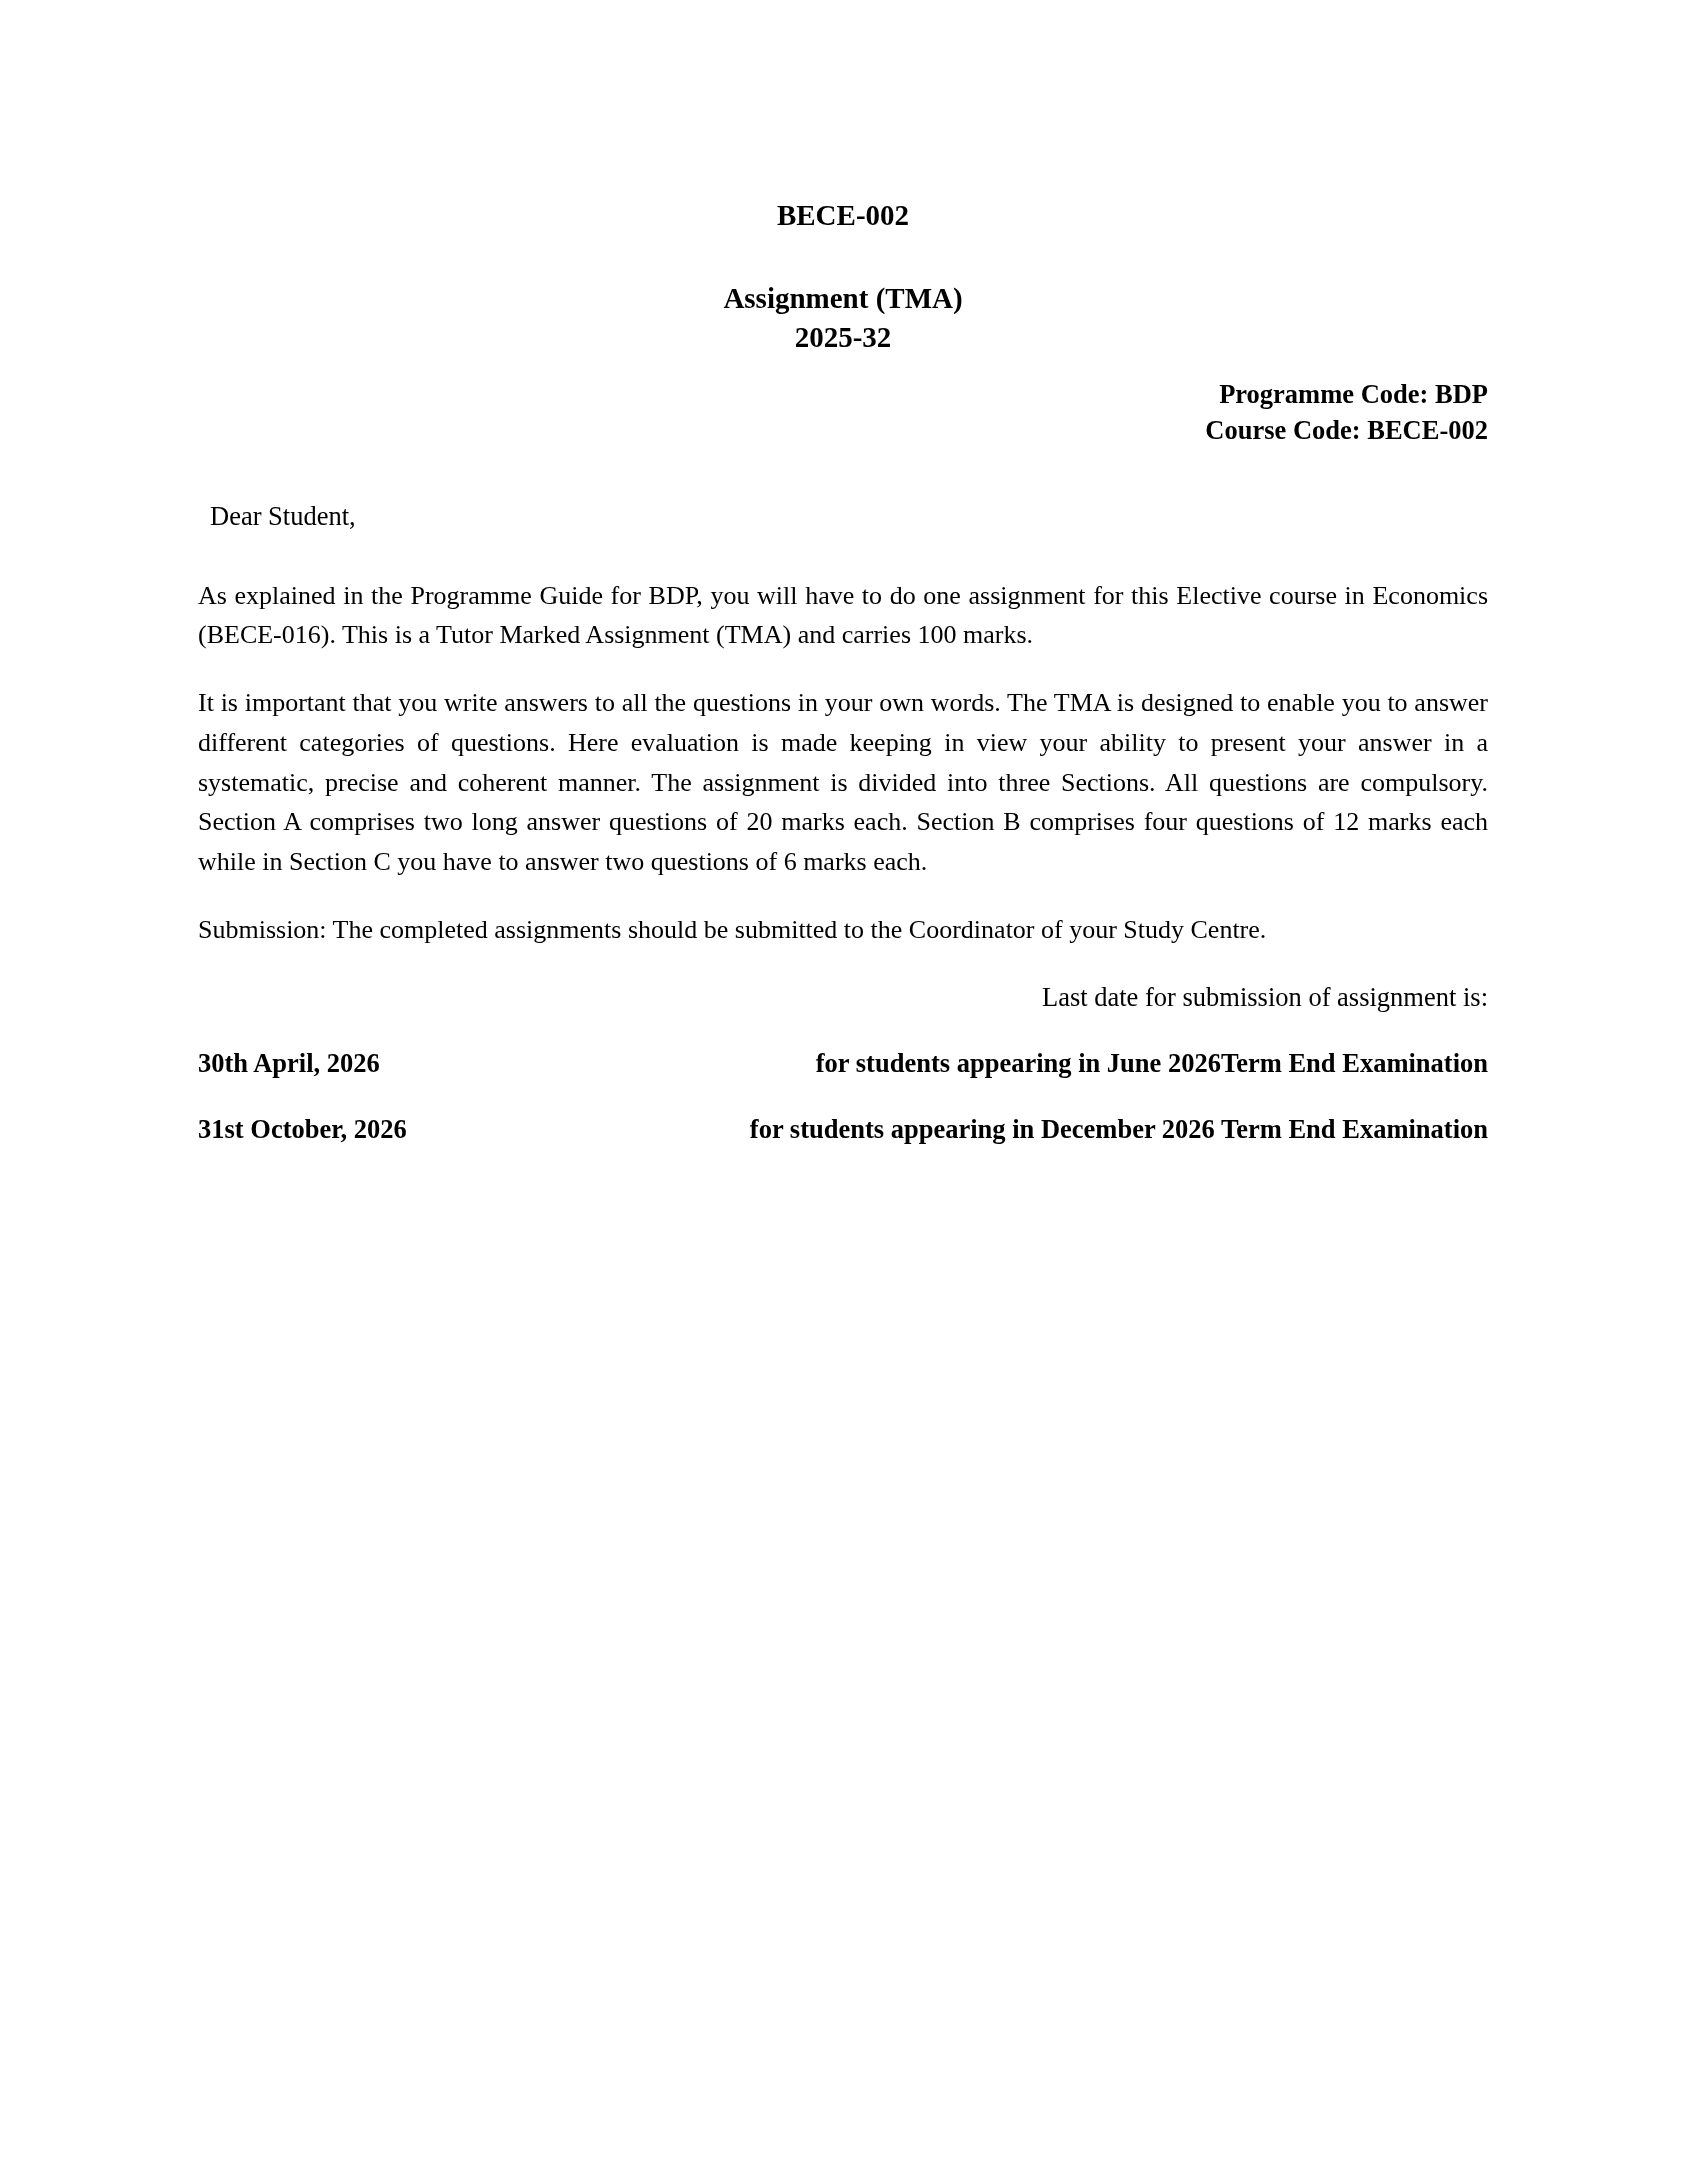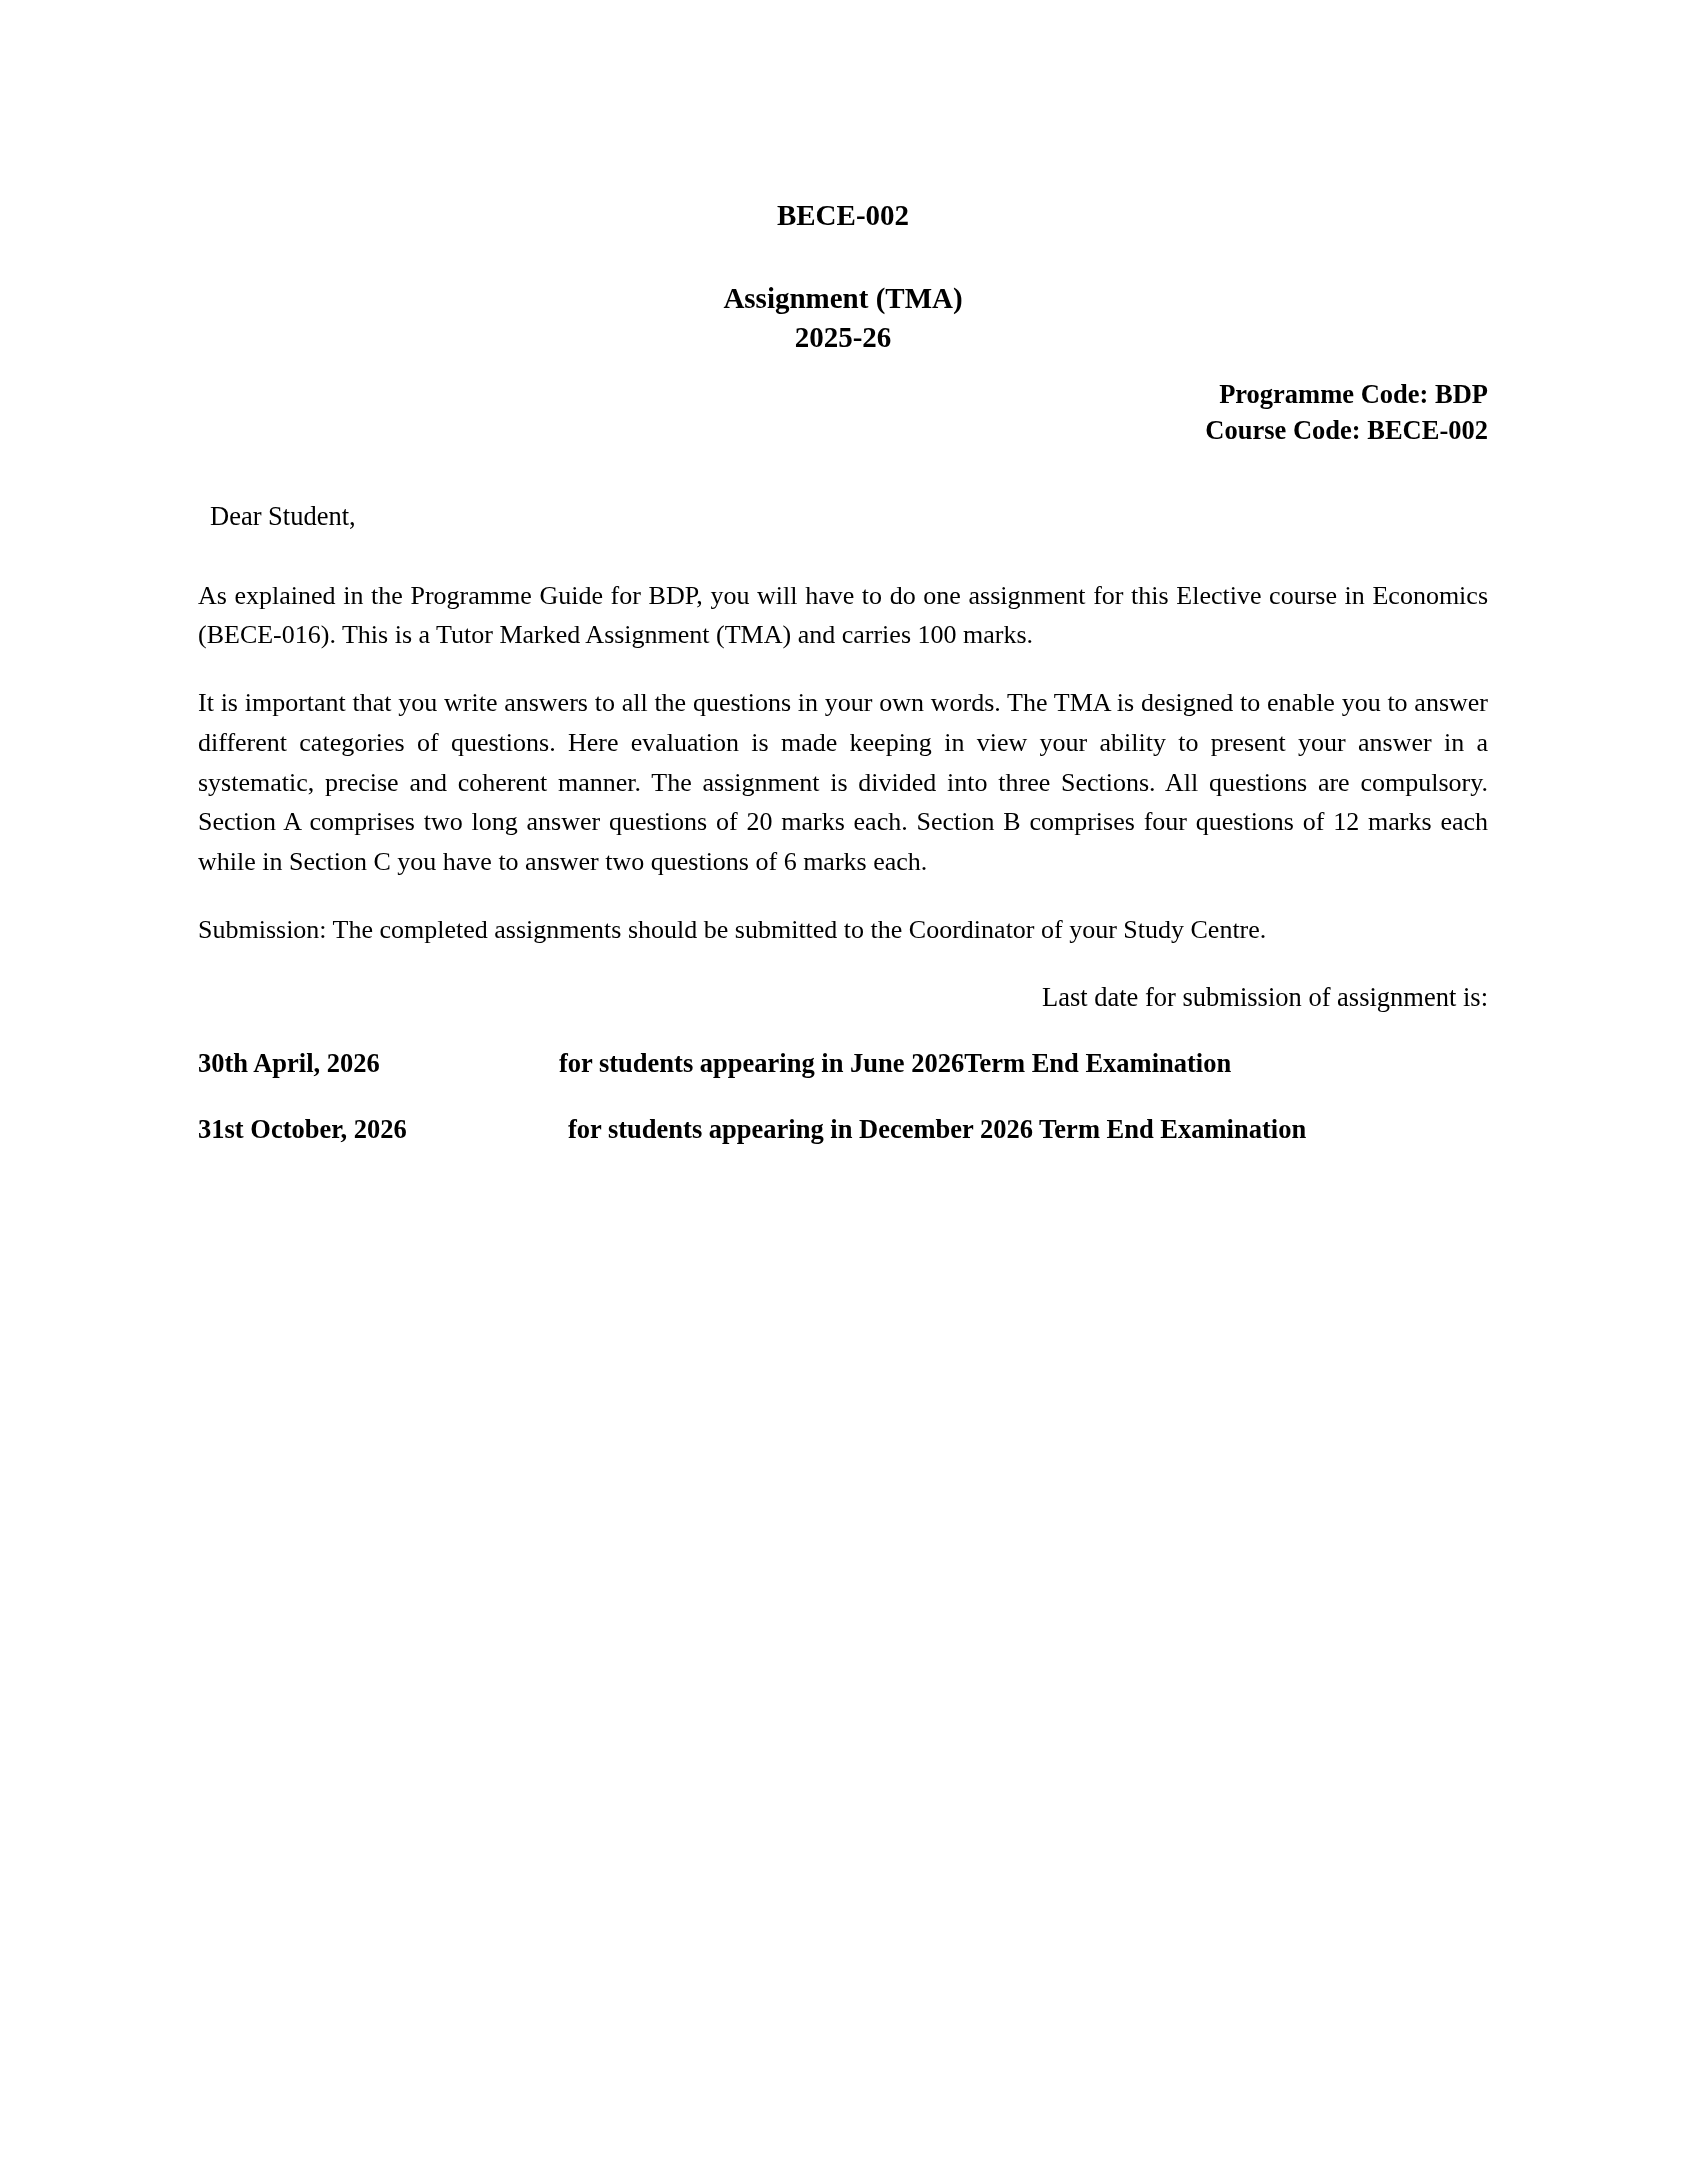--- a/index.html
+++ b/index.html
@@ -118,38 +118,39 @@
 
   .date-row .date-cell {
     width: 361px;
     flex: 0 0 361px;
     white-space: nowrap;
   }
 
   .date-row .desc-cell {
     flex: 1 1 auto;
     white-space: nowrap;
+    text-align: right;
   }
 
   .date-row.second .date-cell {
     width: 370px;
     flex: 0 0 370px;
   }
 </style>
 </head>
 <body>
 
 <div class="page">
   <div class="content">
 
     <h1 class="doc-code">BECE-002</h1>
 
     <h2 class="title-block">
       <span class="title-line sub">Assignment (TMA)</span>
-      <span class="title-line sub">2025-26</span>
+      <span class="title-line sub">2025-32</span>
     </h2>
 
     <div class="code-block">
       <span class="code-line">Programme Code: BDP</span>
       <span class="code-line">Course Code: BECE-002</span>
     </div>
 
     <p class="salutation">Dear Student,</p>
 
     <p class="body">As explained in the Programme Guide for BDP, you will have to do one assignment for this Elective course in Economics (BECE-016). This is a Tutor Marked Assignment (TMA) and carries 100 marks.</p>

